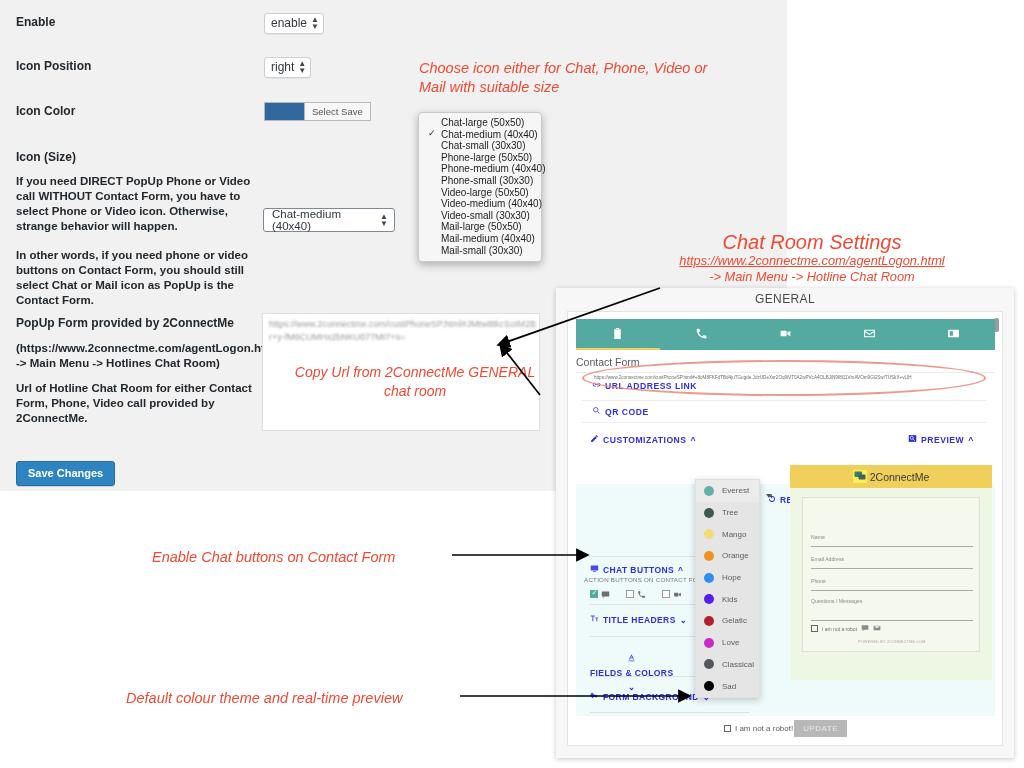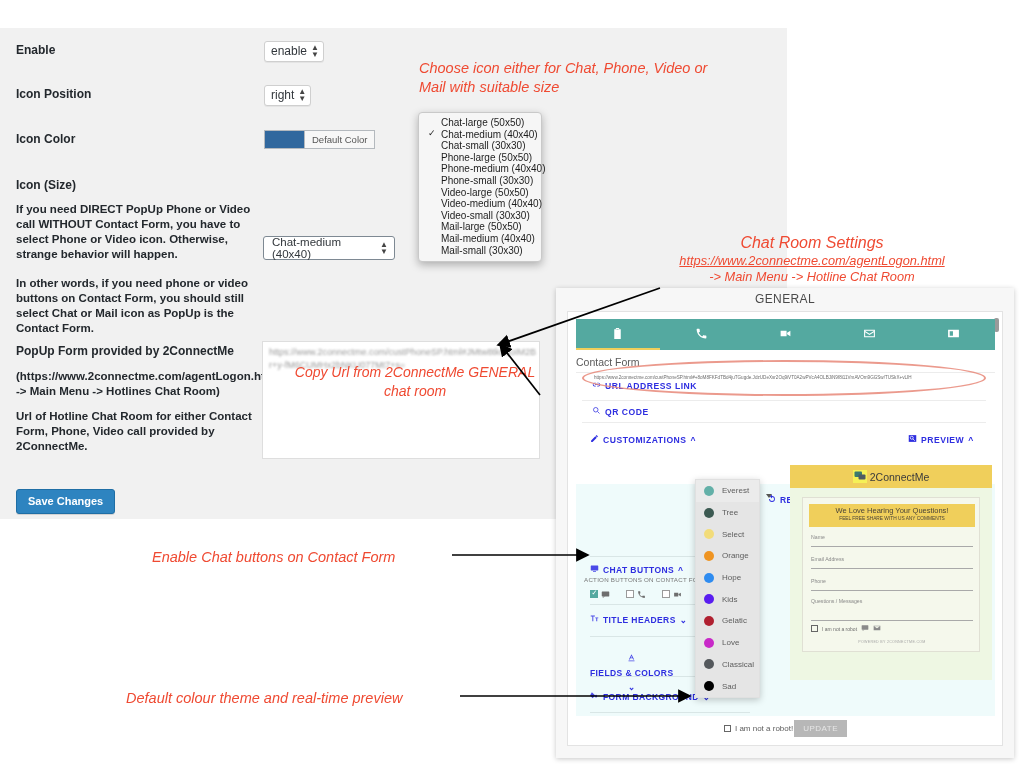--- a/index.html
+++ b/index.html
@@ -8,21 +8,20 @@
     width:1024px; height:768px; position:relative;
     background:#ffffff;
     font-family:"Liberation Sans", sans-serif;
     overflow:hidden;
   }
 
   
   #settings-panel{
     position:absolute; left:0; top:0; width:787px; height:491px;
     background:#f1f1f1;
-    margin-top:28px;
   }
   .row-label{
     position:absolute; left:16px;
     font-size:12px; font-weight:bold; color:#23282d;
     line-height:15px;
   }
   .desc-para{
     position:absolute; left:16px; width:245px;
     font-size:11.5px; font-weight:bold; color:#23282d; line-height:15px;
   }
@@ -96,21 +95,21 @@
   }
 
   
   .annot{
     position:absolute; color:#ef4a32;
     font-family:"Liberation Sans", sans-serif;
     font-style:italic; font-size:14.5px; line-height:19px;
   }
   #annot-choose-icon{ left:419px; top:59px; width:290px; }
   #annot-chat-room{ left:600px; top:232px; width:424px; text-align:center; font-size:15.5px;}
-  #annot-chat-room .t1{ font-size:16px; display:block; line-height:21px;}
+  #annot-chat-room .t1{ font-size:20px; display:block; line-height:21px;}
   #annot-chat-room .t2{ font-size:12.8px; display:block; line-height:16px; text-decoration:underline;}
   #annot-chat-room .t3{ font-size:12.8px; display:block; line-height:16px;}
   #annot-copy-url{ left:290px; top:363px; width:250px; text-align:center; font-size:14px; line-height:19px;}
   #annot-enable-chat{ left:152px; top:548px; font-size:14.5px;}
   #annot-default-colour{ left:126px; top:689px; font-size:14.5px;}
 
   .arrow-svg{ position:absolute; left:0; top:0; width:1024px; height:768px; pointer-events:none; z-index:60;}
 
   
   #chatroom-window{
@@ -279,21 +278,21 @@
 
   <div class="mini-select" style="left:264px; top:57px;">
     <span>right</span>
     <span class="spin">
         <i>▲</i>
         <i>▼</i>
       </span>
   </div>
 
   <div id="icon-color-swatch"></div>
-  <div id="select-color-btn">Default Color</div>
+  <div id="select-color-btn">Select Save</div>
 
   <div class="desc-para" style="top:174px;">If you need DIRECT PopUp Phone or Video call WITHOUT Contact Form, you have to select Phone or Video icon. Otherwise, strange behavior will happen.</div>
   <div class="desc-para" style="top:248px;">In other words, if you need phone or video buttons on Contact Form, you should still select Chat or Mail icon as PopUp is the Contact Form.</div>
 
   <div id="icon-size-select">
     <span>Chat-medium (40x40)</span>
     <span class="spin">
         <i>▲</i>
         <i>▼</i>
       </span>
@@ -526,21 +525,21 @@
   <div class="theme-item sel">
       <span class="dot" style="background:#63b0a8"></span>
       <span>Everest</span>
     </div>
   <div class="theme-item">
       <span class="dot" style="background:#3c5a52"></span>
       <span>Tree</span>
     </div>
   <div class="theme-item">
       <span class="dot" style="background:#f2dc7a"></span>
-      <span>Select</span>
+      <span>Mango</span>
     </div>
   <div class="theme-item">
       <span class="dot" style="background:#ef9421"></span>
       <span>Orange</span>
     </div>
   <div class="theme-item">
       <span class="dot" style="background:#2f8cf0"></span>
       <span>Hope</span>
     </div>
   <div class="theme-item">
@@ -571,24 +570,20 @@
     <span style="background:#f5f157;padding:0 1px;line-height:1;">
       <svg viewBox="0 0 24 24" width="12" height="12" fill="#3b7a6e">
           <rect x="1" y="3" width="15" height="11" rx="2"></rect>
           <rect x="9" y="9" width="14" height="10" rx="2" fill="#4f5b62"></rect>
         </svg>
     </span>
     <span>2ConnectMe</span>
   </div>
 
   <div id="preview-card">
-    <div id="preview-card-header">
-      <span class="h1">We Love Hearing Your Questions!</span>
-      <span class="h2">FEEL FREE SHARE WITH US ANY COMMENTS</span>
-    </div>
     <div class="pfield" style="top:36px;">Name</div>
     <div class="pfield" style="top:58px;">Email Address</div>
     <div class="pfield" style="top:80px;">Phone</div>
     <div class="pfield" style="top:100px; padding-bottom:16px;">Questions / Messages</div>
 
     <div id="preview-robot">
       <span class="cbx"></span>
       <span>I am not a robot</span>
       <span><svg viewBox="0 0 24 24" width="8" height="8" fill="#8a8a8a">
             <rect x="2" y="4" width="20" height="13" rx="1"></rect>

